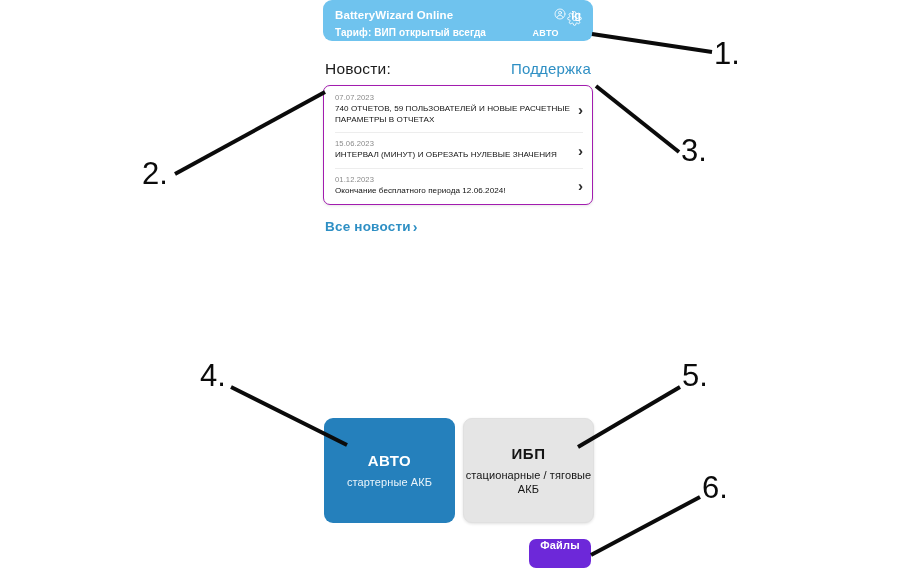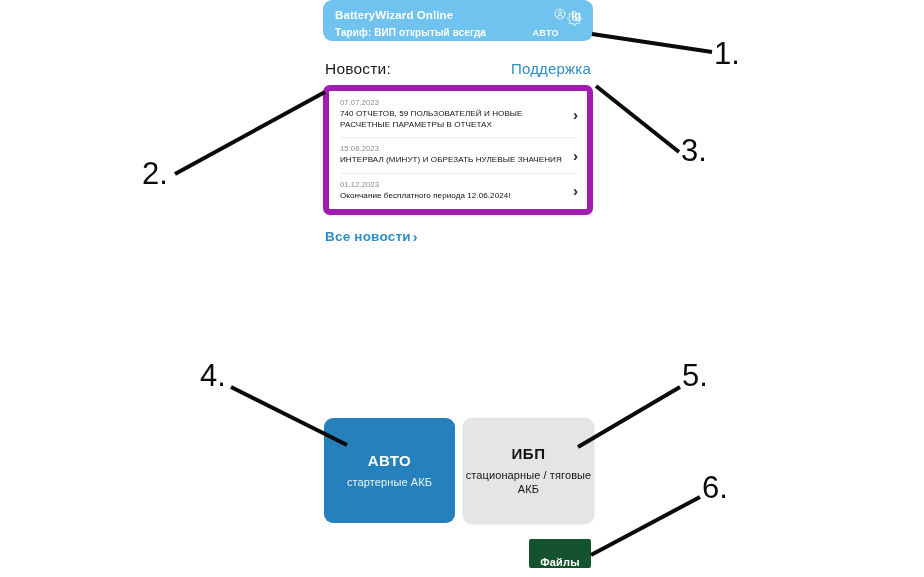--- a/index.html
+++ b/index.html
@@ -121,21 +121,21 @@
     font-size: 15px;
     color: #2e8fc4;
     font-weight: 400;
     letter-spacing: .2px;
   }
 
   
   .news-card {
     margin-top: 7px;
     background: #ffffff;
-    border: 6px solid #a21caf;
+    border: 1px solid #a21caf;
     border-radius: 7px;
     box-shadow: 0 1px 3px rgba(0,0,0,.10);
     overflow: hidden;
   }
   .news-item {
     display: flex;
     align-items: flex-start;
     padding: 7px 9px 7px 11px;
     position: relative;
   }
@@ -230,27 +230,27 @@
   }
   .mode-card.primary .mode-sub { color: #eaf4fb; }
 
   
   .files-btn {
     position: absolute;
     left: 529px;
     top: 539px;
     width: 62px;
     height: 29px;
-    background: #14532d;
-    border-radius: 2px;
+    background: #6d28d9;
+    border-radius: 7px;
     color: #ffffff;
     font-size: 11px;
     font-weight: 600;
     display: flex;
-    align-items: flex-end;
+    align-items: flex-start;
     justify-content: center;
     letter-spacing: .2px;
   }
 </style>
 </head>
 <body>
 
 <div id="stage">
 
   <div class="app-col">

